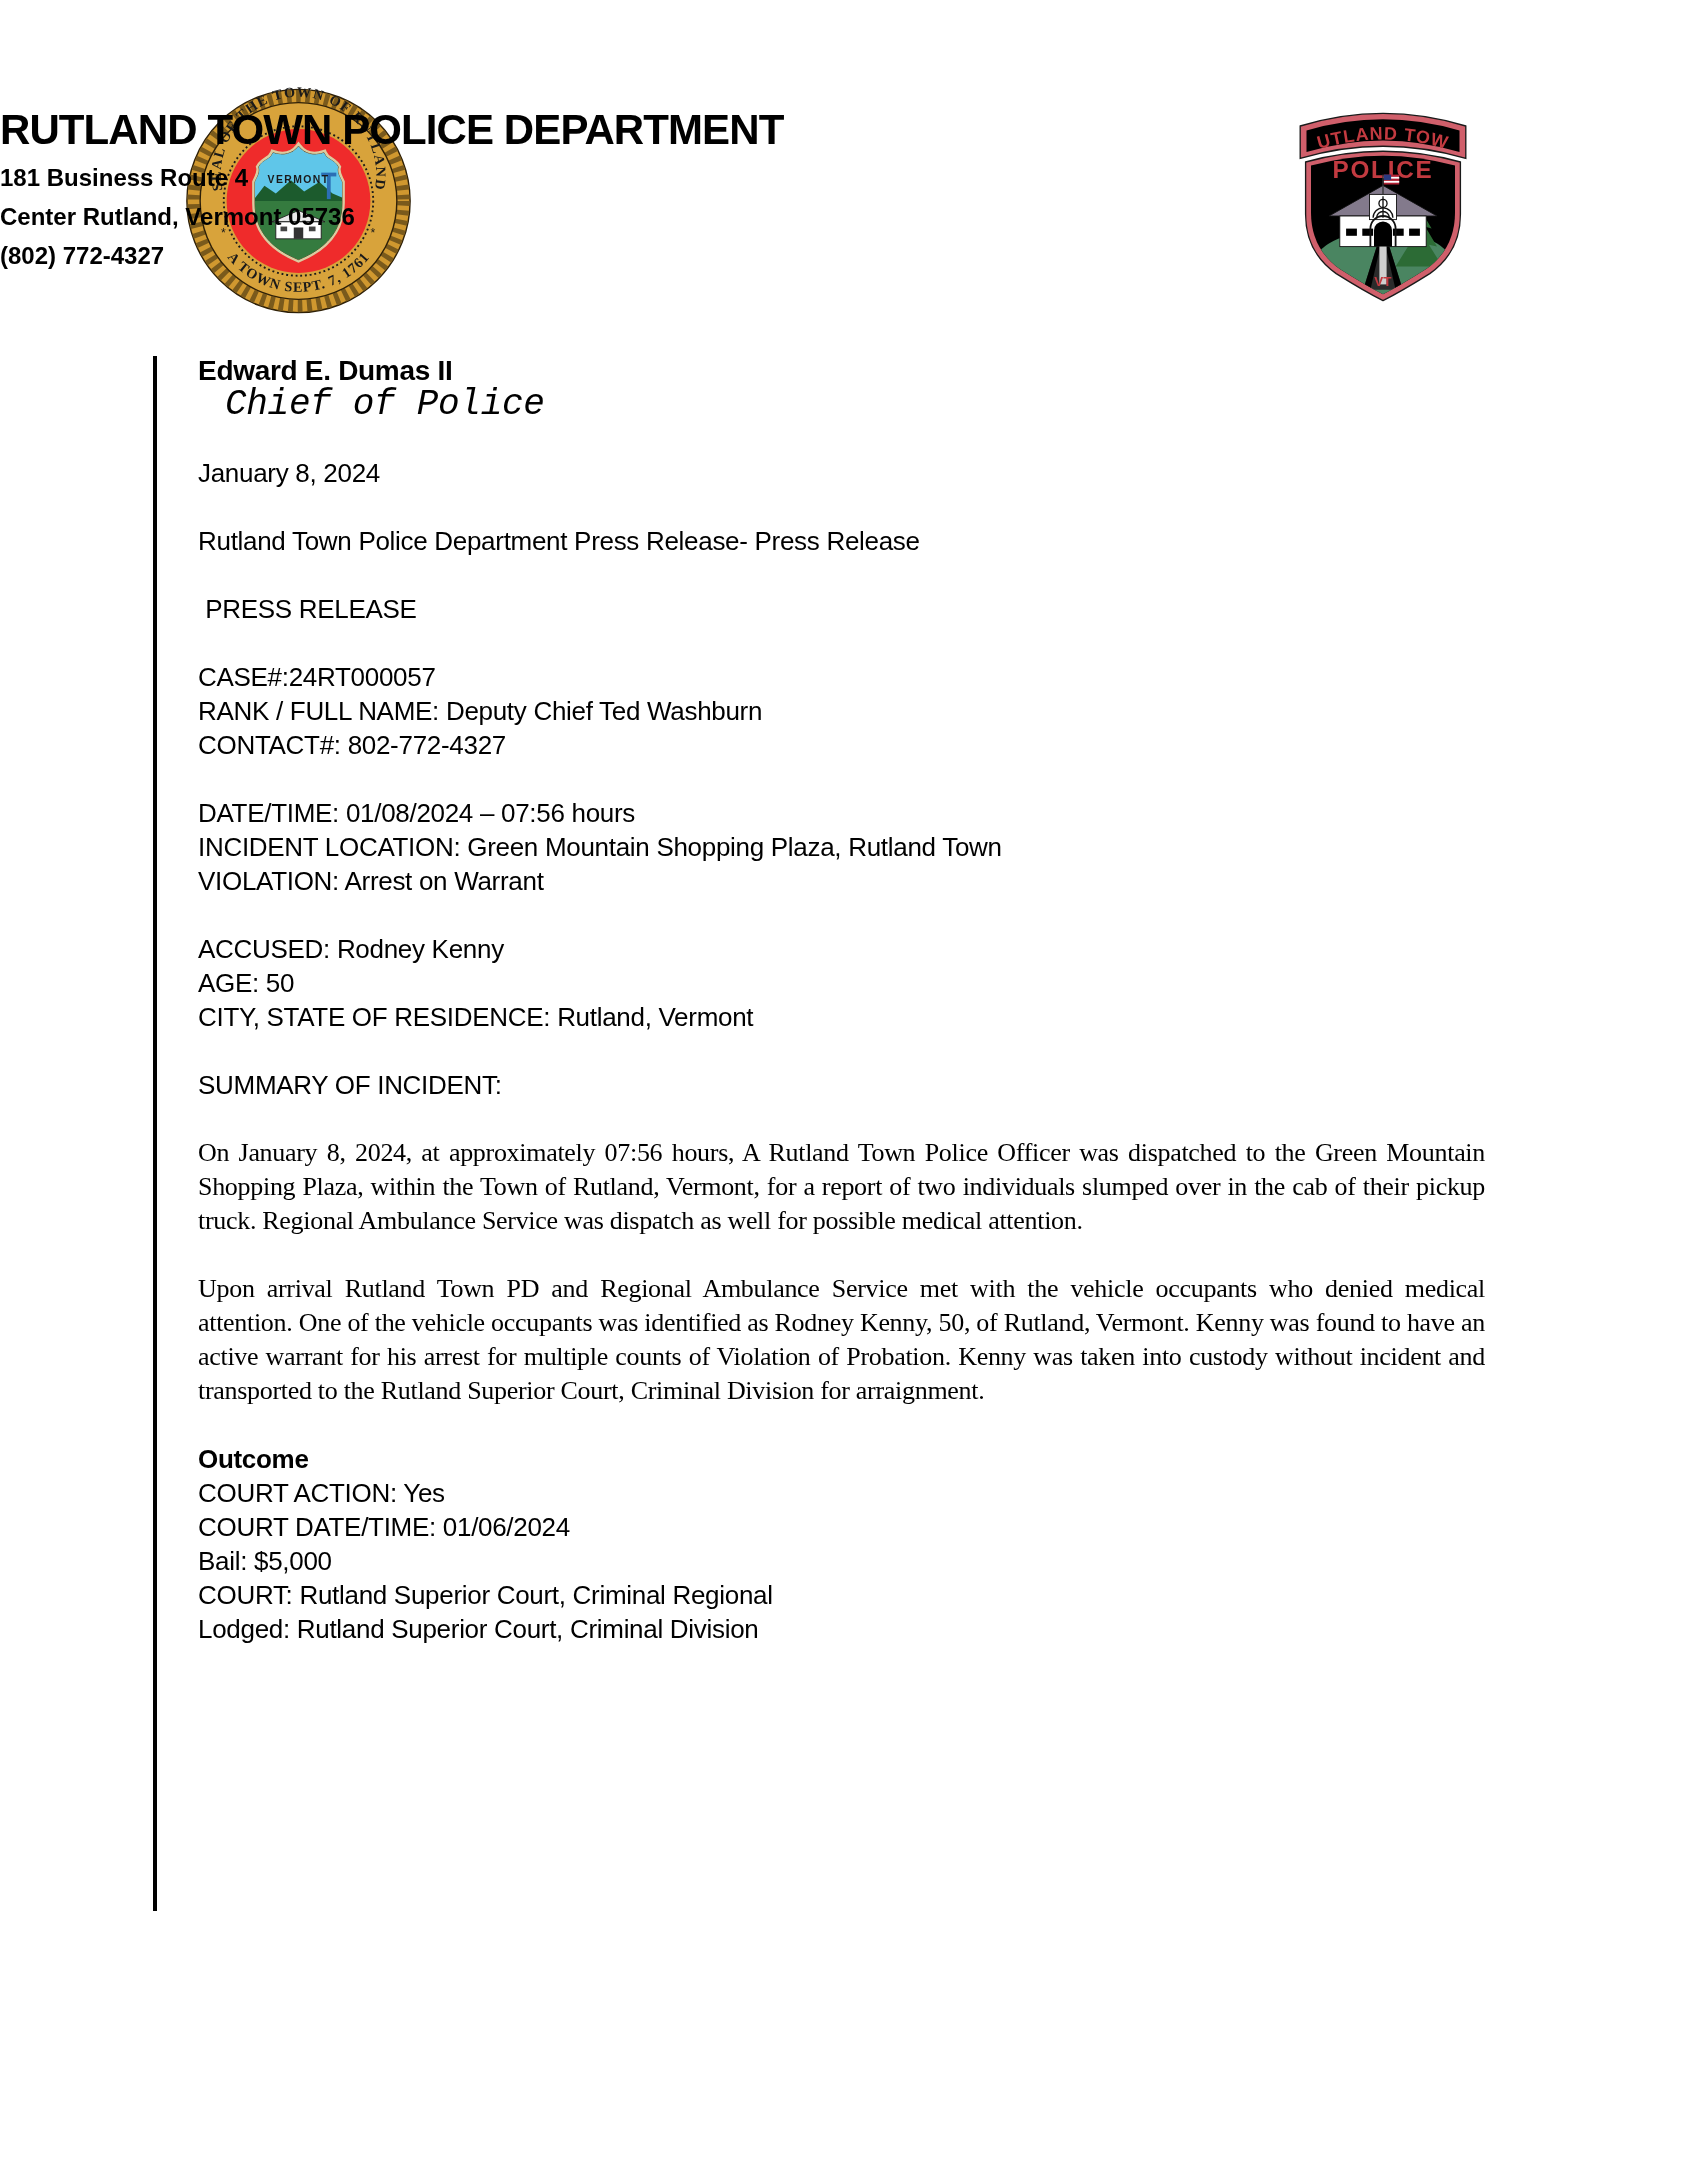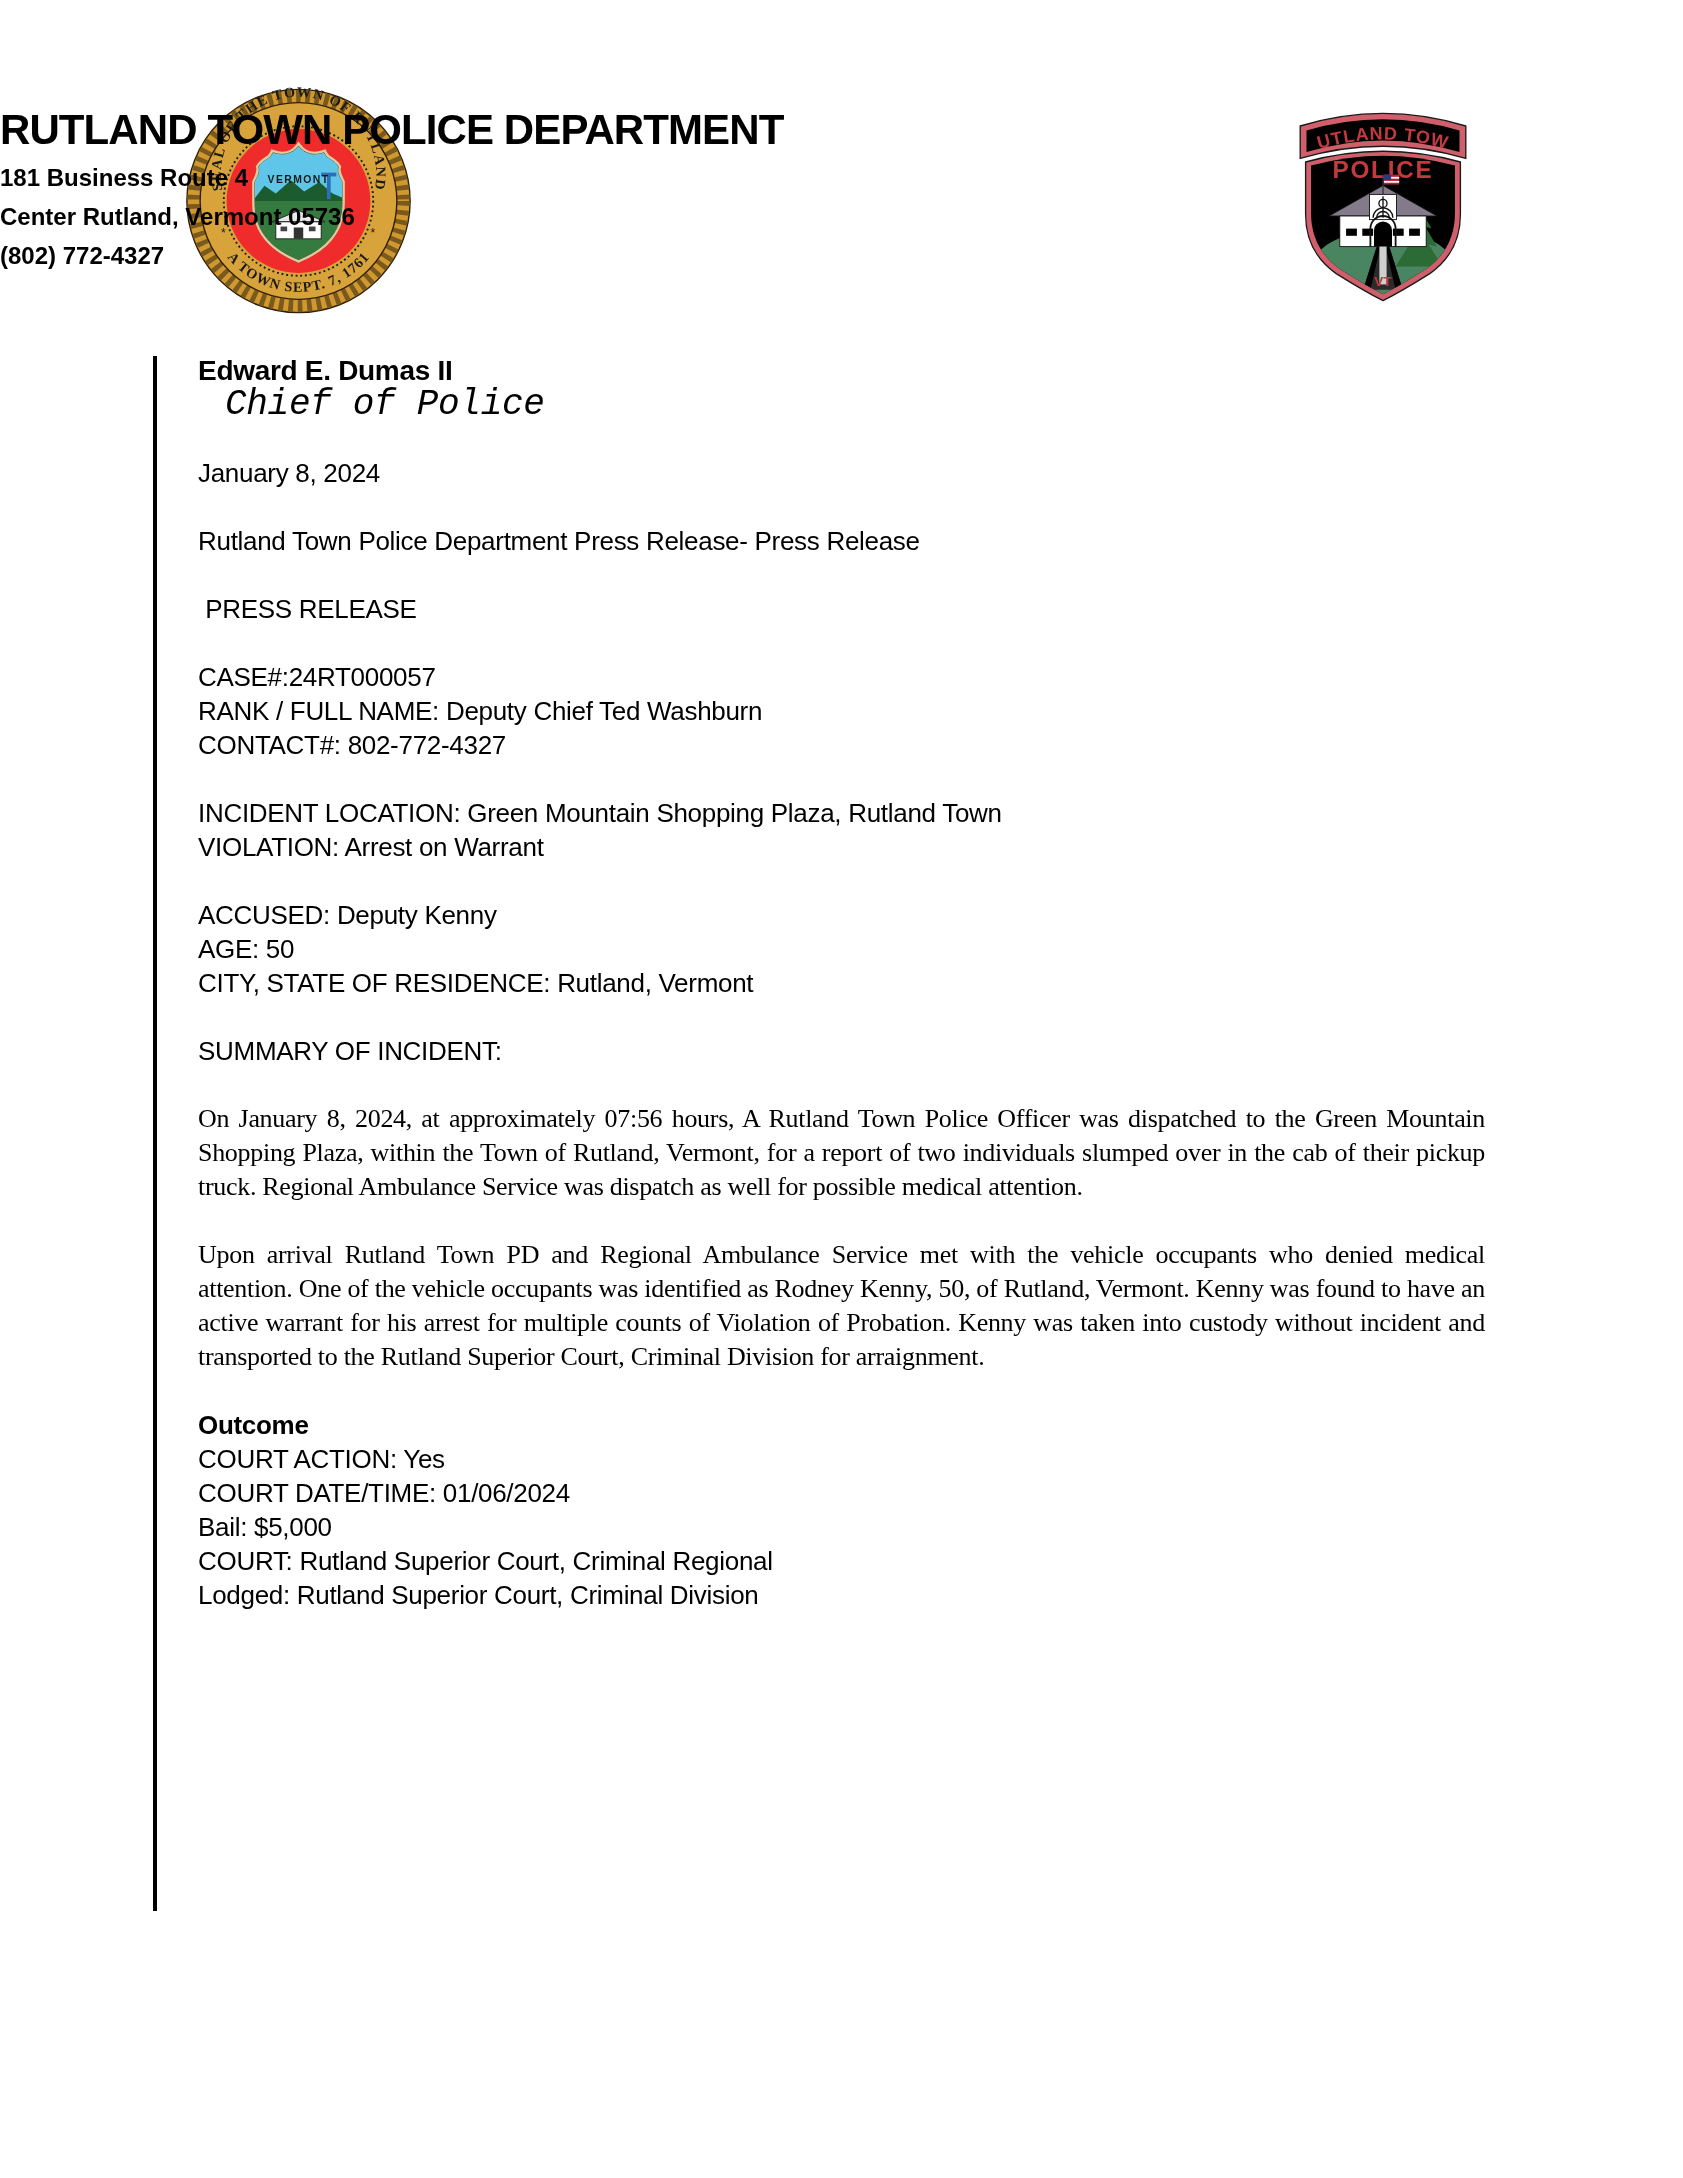--- a/index.html
+++ b/index.html
@@ -154,24 +154,25 @@
     <div class="line">January 8, 2024</div>
     <div class="blank"></div>
     <div class="line">Rutland Town Police Department Press Release- Press Release</div>
     <div class="blank"></div>
     <div class="line indent-sm">PRESS RELEASE</div>
     <div class="blank"></div>
     <div class="line">CASE#:24RT000057</div>
     <div class="line">RANK / FULL NAME: Deputy Chief Ted Washburn</div>
     <div class="line">CONTACT#: 802-772-4327</div>
     <div class="blank"></div>
+    <div class="line">DATE/TIME: 01/08/2024 – 07:56 hours</div>
     <div class="line">INCIDENT LOCATION: Green Mountain Shopping Plaza, Rutland Town</div>
     <div class="line">VIOLATION: Arrest on Warrant</div>
     <div class="blank"></div>
-    <div class="line">ACCUSED: Deputy Kenny</div>
+    <div class="line">ACCUSED: Rodney Kenny</div>
     <div class="line">AGE: 50</div>
     <div class="line">CITY, STATE OF RESIDENCE: Rutland, Vermont</div>
     <div class="blank"></div>
     <div class="line">SUMMARY OF INCIDENT:</div>
     <div class="blank"></div>
     <div class="para">On January 8, 2024, at approximately 07:56 hours, A Rutland Town Police Officer was dispatched to the Green Mountain Shopping Plaza, within the Town of Rutland, Vermont, for a report of two individuals slumped over in the cab of their pickup truck. Regional Ambulance Service was dispatch as well for possible medical attention.</div>
     <div class="blank"></div>
     <div class="para">Upon arrival Rutland Town PD and Regional Ambulance Service met with the vehicle occupants who denied medical attention. One of the vehicle occupants was identified as Rodney Kenny, 50, of Rutland, Vermont. Kenny was found to have an active warrant for his arrest for multiple counts of Violation of Probation. Kenny was taken into custody without incident and transported to the Rutland Superior Court, Criminal Division for arraignment.</div>
     <div class="blank"></div>
     <div class="line bold">Outcome</div>

